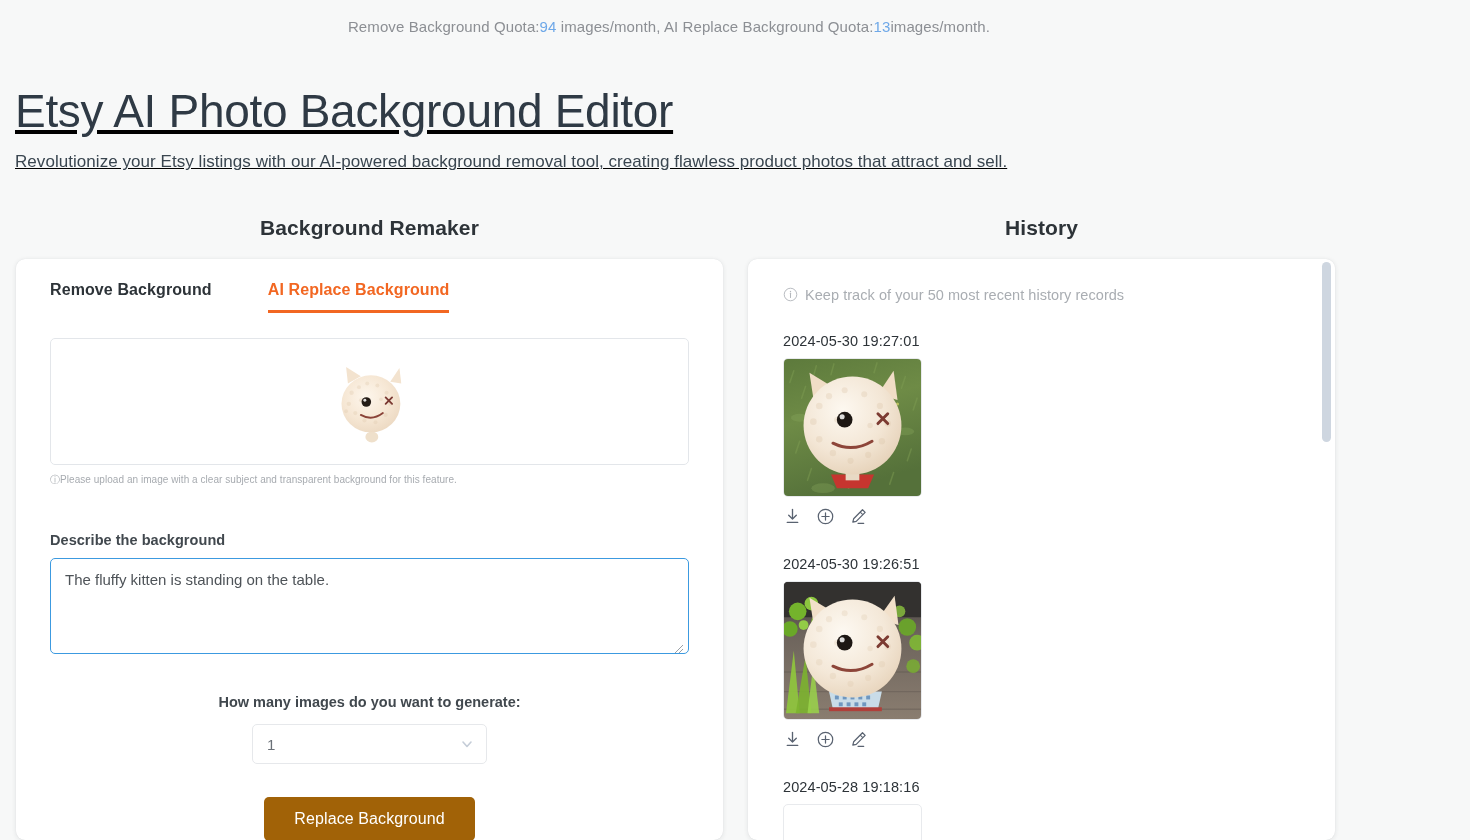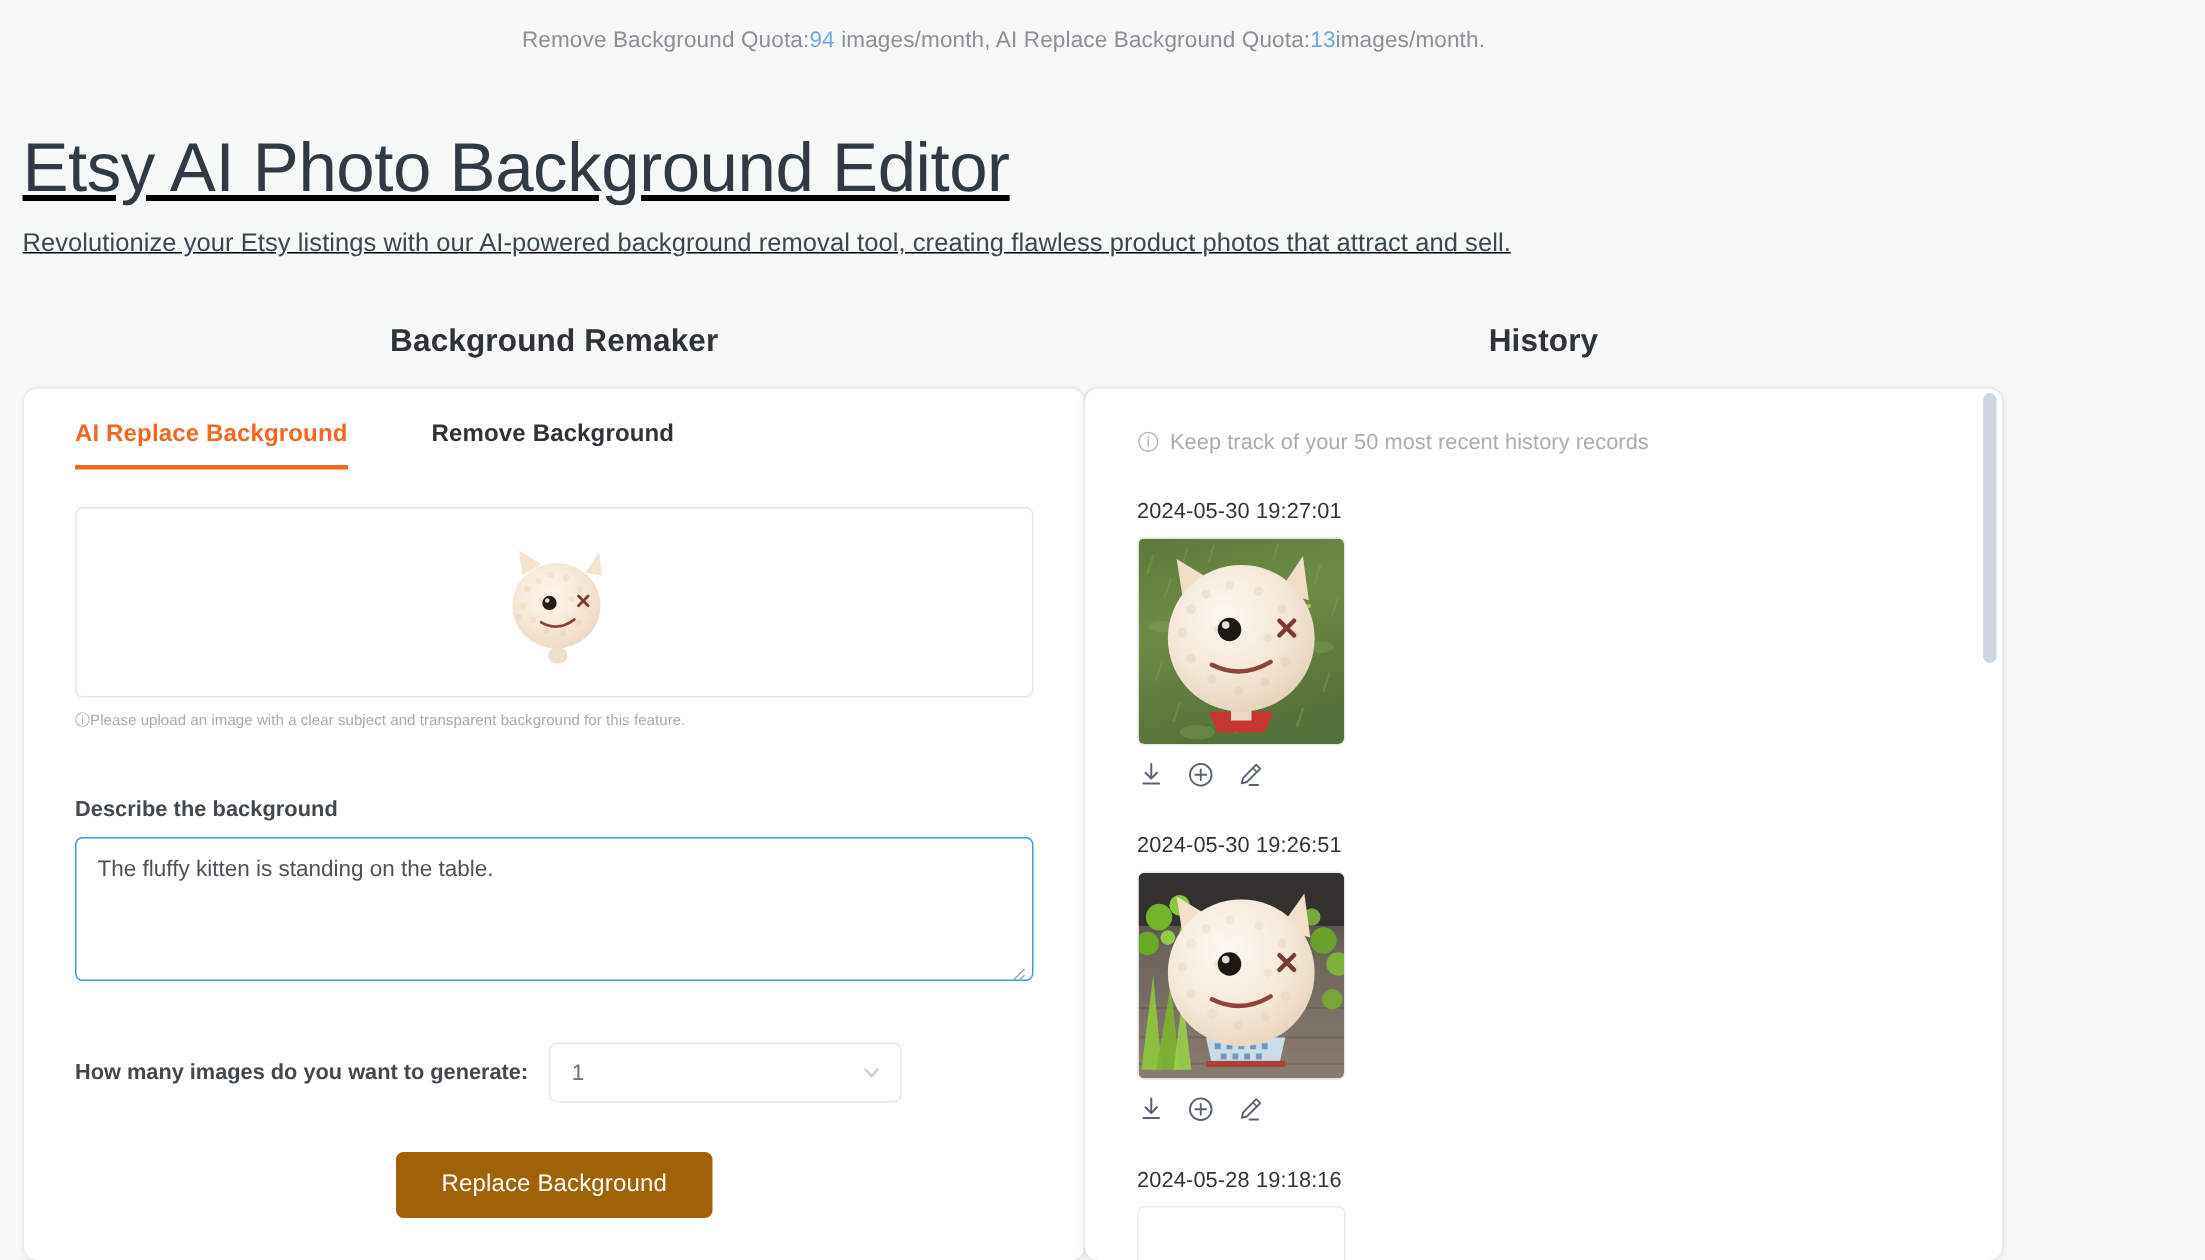--- a/index.html
+++ b/index.html
@@ -44,20 +44,21 @@
     font-weight: 400;
     color: #3a4650;
     letter-spacing: 0.05px;
   }
 
   
   .cols {
     position: absolute;
     top: 200px; left: 0; right: 0; bottom: 0;
     display: flex;
+    gap: 25px;
     padding-left: 16px;
     padding-right: 3px;
   }
   .col-left  { width: 707px; flex: 0 0 707px; display: flex; flex-direction: column; }
   .col-right { flex: 1 1 auto; display: flex; flex-direction: column; min-width: 0; }
 
   .col-heading {
     text-align: center;
     font-size: 21px;
     font-weight: bold;
@@ -147,20 +148,21 @@
     position: absolute; right: 4px; bottom: 3px;
     width: 12px; height: 12px; pointer-events: none;
   }
 
   
   .count-row {
     margin-top: 36px;
     display: flex;
     align-items: center;
     gap: 14px;
+    flex-direction: column;
   }
   .count-label {
     font-size: 14.5px;
     font-weight: bold;
     color: #41484e;
   }
   .select-box {
     position: relative;
     width: 235px;
     height: 40px;
@@ -272,22 +274,22 @@
   </div>
 
   <div class="cols">
 
     <div class="col-left">
       <h2 class="col-heading">Background Remaker</h2>
 
       <div class="card">
 
         <div class="tabs">
+          <div class="tab">Remove Background</div>
           <div class="tab active">AI Replace Background</div>
-          <div class="tab">Remove Background</div>
         </div>
 
         <div class="panel-body">
 
           <div class="upload-box">
             <svg class="upload-thumb" viewBox="0 0 100 100">
               <defs>
                 <radialGradient id="furA" cx="42%" cy="38%" r="66%">
                   <stop offset="0%" stop-color="#fdf6ec"></stop>
                   <stop offset="60%" stop-color="#f6e7d4"></stop>

